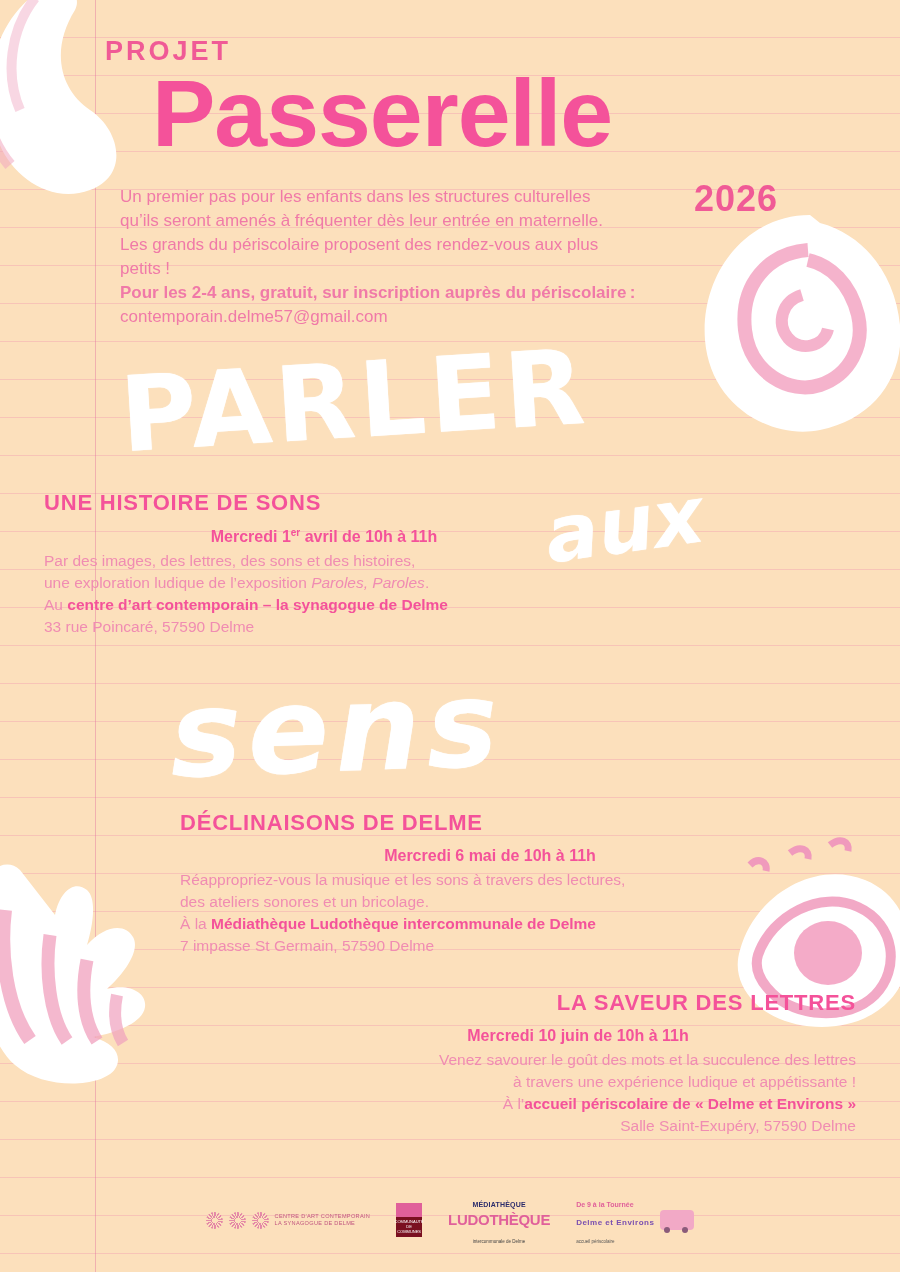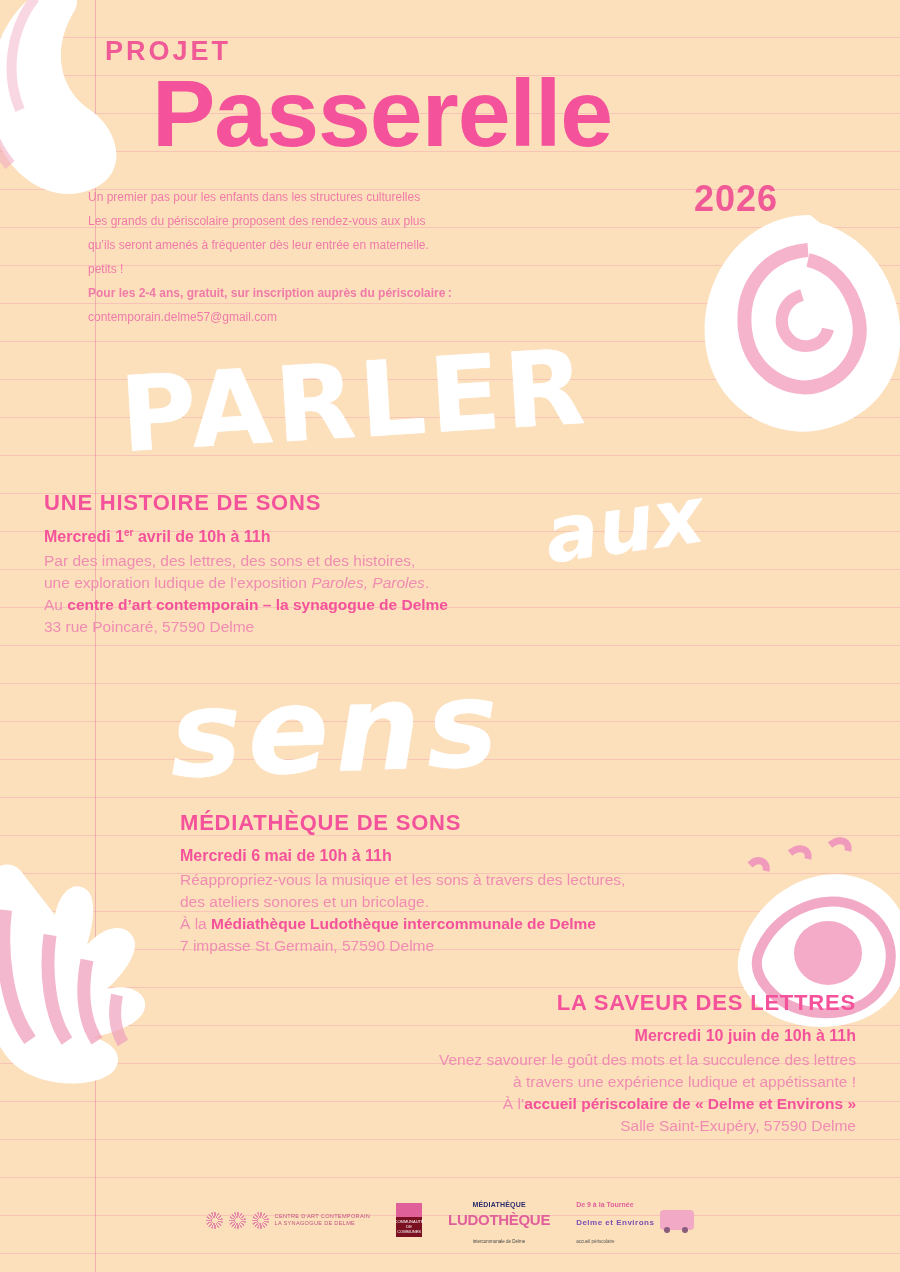--- a/index.html
+++ b/index.html
@@ -58,23 +58,23 @@
   .year {
     position: absolute;
     left: 694px; top: 178px;
     font-size: 36px;
     font-weight: bold;
     color: #F05A96;
     letter-spacing: 1px;
   }
   .intro {
     position: absolute;
-    left: 88px; top: 185px;
+    left: 120px; top: 185px;
     width: 560px;
-    font-size: 12px;
+    font-size: 17px;
     line-height: 24px;
     color: #F07AA8;
   }
   .intro .b { font-weight: bold; }
 
   
   .hand {
     position: absolute;
     color: #FFFFFF;
     font-family: "DejaVu Sans", sans-serif;
@@ -109,20 +109,21 @@
     font-weight: bold;
     letter-spacing: 0.8px;
     color: #F4529A;
     margin-bottom: 11px;
   }
   .event .when {
     font-size: 16px;
     font-weight: bold;
     color: #F4529A;
     margin-bottom: 4px;
+    text-align: center;
   }
   .event .when sup { font-size: 10px; }
   .event p {
     font-size: 15.5px;
     line-height: 22px;
     color: #F08CB2;
   }
   .event p .it { font-style: italic; }
   .event .place { font-size: 15.5px; line-height: 22px; color: #F08CB2; }
   .event .place b { color: #F4529A; font-weight: bold; }
@@ -218,22 +219,22 @@
     <path d="M80,18 C90,10 100,14 98,24" stroke="#F09ABC" stroke-width="7" fill="none"></path>
     <path d="M120,10 C130,2 140,6 138,16" stroke="#F09ABC" stroke-width="7" fill="none"></path>
   </svg>
 
   <div class="projet">PROJET</div>
   <div class="title-passerelle">Passerelle</div>
   <div class="year">2026</div>
 
   <div class="intro">
     <div>Un premier pas pour les enfants dans les structures culturelles</div>
+    <div>qu’ils seront amenés à fréquenter dès leur entrée en maternelle.</div>
     <div>Les grands du périscolaire proposent des rendez-vous aux plus</div>
-    <div>qu’ils seront amenés à fréquenter dès leur entrée en maternelle.</div>
     <div>petits !</div>
     <div class="b">Pour les 2-4 ans, gratuit, sur inscription auprès du périscolaire :</div>
     <div>contemporain.delme57@gmail.com</div>
   </div>
 
   <div class="hand hand-parler">PARLER</div>
   <div class="hand hand-aux">aux</div>
   <div class="hand hand-sens">sens</div>
 
   <div class="event" id="event-1">
@@ -245,21 +246,21 @@
       <span>Par des images, des lettres, des sons et des histoires,</span><br>
       <span>une exploration ludique de l’exposition </span><span class="it">Paroles, Paroles</span><span>.</span>
     </p>
     <div class="place">
       <span>Au </span><b>centre d’art contemporain – la synagogue de Delme</b>
     </div>
     <div class="addr">33 rue Poincaré, 57590 Delme</div>
   </div>
 
   <div class="event" id="event-2">
-    <h2>MÉDIATHÈQUE DE SONS</h2>
+    <h2>DÉCLINAISONS DE DELME</h2>
     <div class="when">
       <span>Mercredi 6 mai de 10h à 11h</span>
     </div>
     <p>
       <span>Réappropriez-vous la musique et les sons à travers des lectures,</span><br>
       <span>des ateliers sonores et un bricolage.</span>
     </p>
     <div class="place">
       <span>À la </span><b>Médiathèque Ludothèque intercommunale de Delme</b>
     </div>

